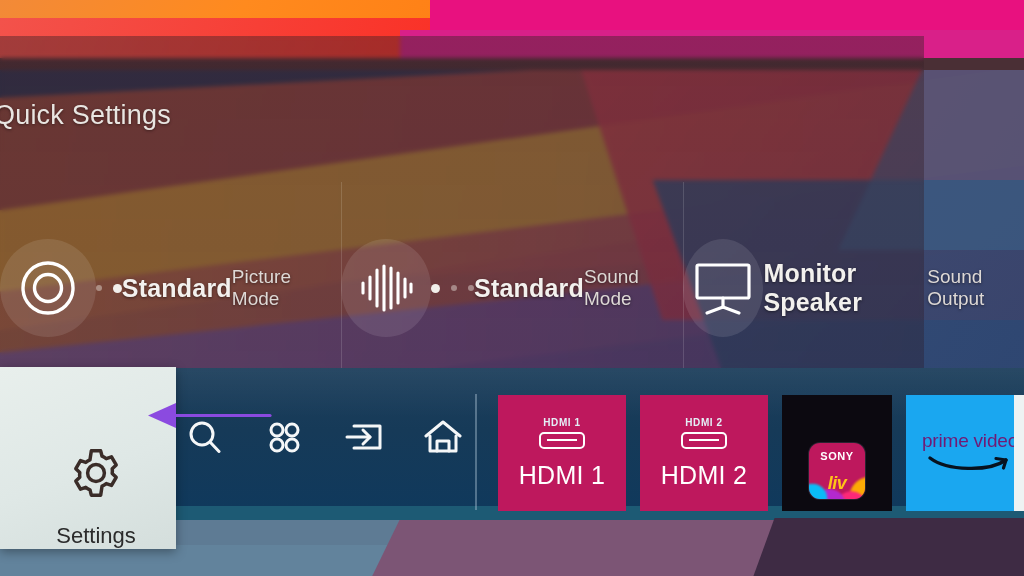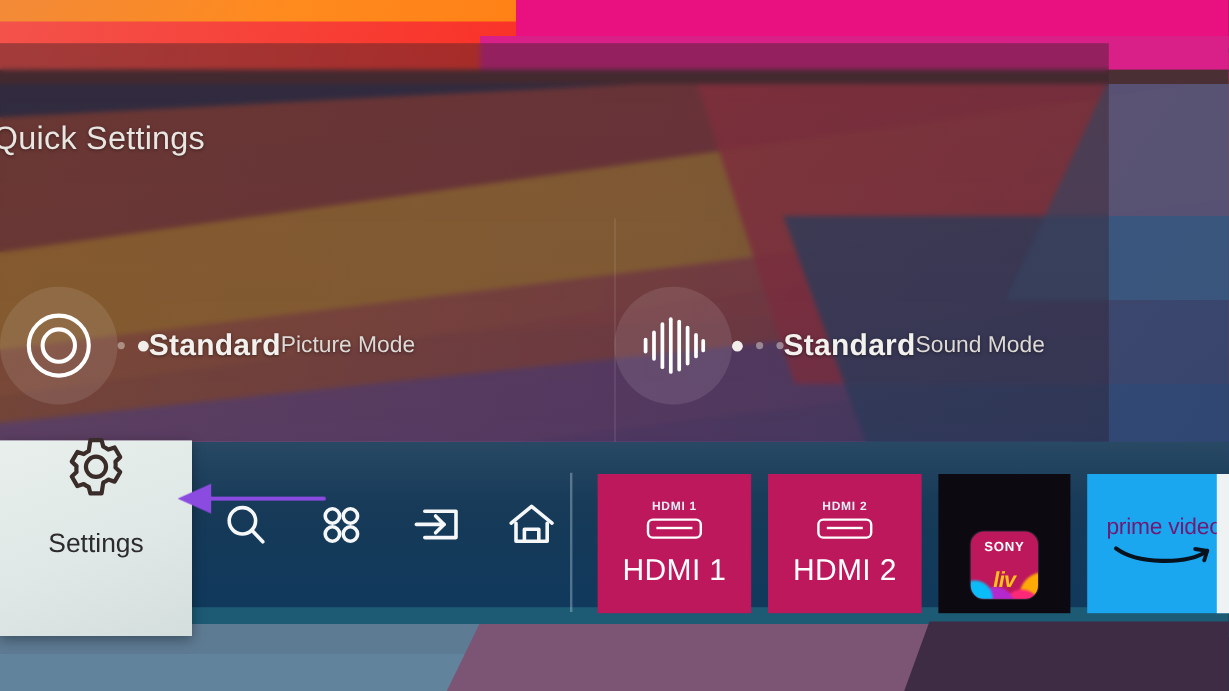--- a/index.html
+++ b/index.html
@@ -86,25 +86,26 @@
   
   .bar{
     position:absolute;left:0;top:368px;width:1024px;height:138px;
     background:linear-gradient(180deg,#1d3f5c 0%,#163a58 45%,#10395c 100%);
   }
   .bar-sheen{position:absolute;left:0;top:0;width:1024px;height:50px;
     background:linear-gradient(180deg,rgba(255,255,255,.05),rgba(255,255,255,0));}
 
   
   .settings-tile{
-    position:absolute;left:0;top:367px;width:160px;height:163px;
+    position:absolute;left:0;top:367px;width:160px;height:182px;
     background:linear-gradient(160deg,#e8efec 0%,#dfe8e6 55%,#d4dedc 100%);
     box-shadow:0 3px 10px rgba(0,0,0,.35);
-    display:flex;flex-direction:column;align-items:center;justify-content:flex-start;
+    display:flex;flex-direction:column;align-items:center;justify-content:flex-end;
     z-index:5;
+    padding-left:16px;
   }
   .settings-tile .gear{margin-top:-6px;}
   .settings-label{margin-top:18px;font-size:22px;color:#2b2b2b;font-weight:400;}
 
   
   .tools{position:absolute;left:166px;top:368px;width:300px;height:138px;
     display:flex;align-items:center;gap:34px;padding-left:16px;box-sizing:border-box;}
   .tool{width:52px;height:52px;display:flex;align-items:center;justify-content:center;
     opacity:.96;}
   .bar-divider{position:absolute;left:475px;top:394px;width:2px;height:116px;
@@ -207,20 +208,33 @@
         </div>
         <div class="qs-dots">
           <span class="qs-dot on"></span>
             <span class="qs-dot"></span>
             <span class="qs-dot"></span>
         </div>
         <div class="qs-value">Standard</div>
         <div class="qs-label">Sound Mode</div>
       </div>
 
+      <div class="qs-tile">
+        <div class="qs-icon-wrap">
+          <svg width="66" height="62" viewBox="0 0 66 62" class="svg-w" stroke-width="3.2" stroke-linecap="round">
+            <rect x="7" y="8" width="52" height="33" rx="1.5"></rect>
+            <line x1="33" y1="41" x2="33" y2="50"></line>
+            <line x1="33" y1="50" x2="17" y2="56"></line>
+            <line x1="33" y1="50" x2="49" y2="56"></line>
+          </svg>
+        </div>
+        <div class="qs-dots"></div>
+        <div class="qs-value">Monitor Speaker</div>
+        <div class="qs-label">Sound Output</div>
+      </div>
 
     </div>
   </div>
 
   <div class="bar">
     <div class="bar-sheen"></div>
   </div>
 
   <div class="settings-tile">
     <span class="gear">

